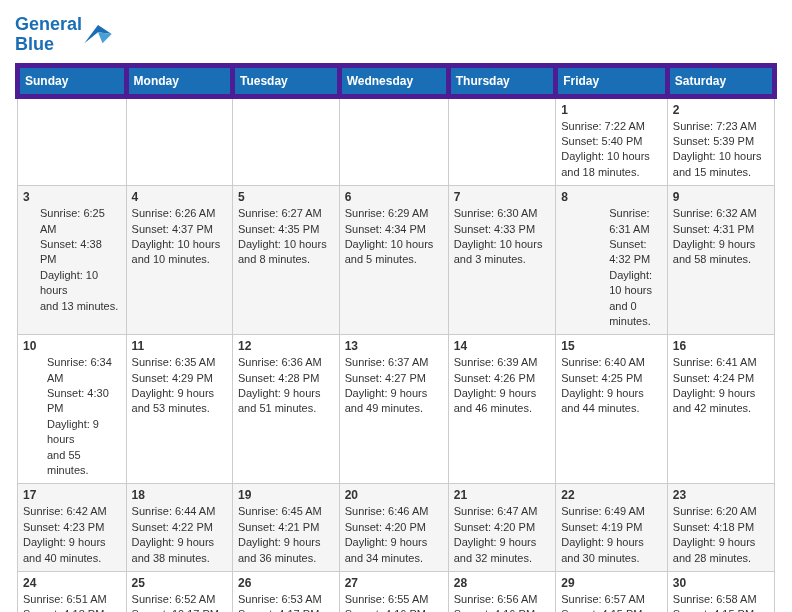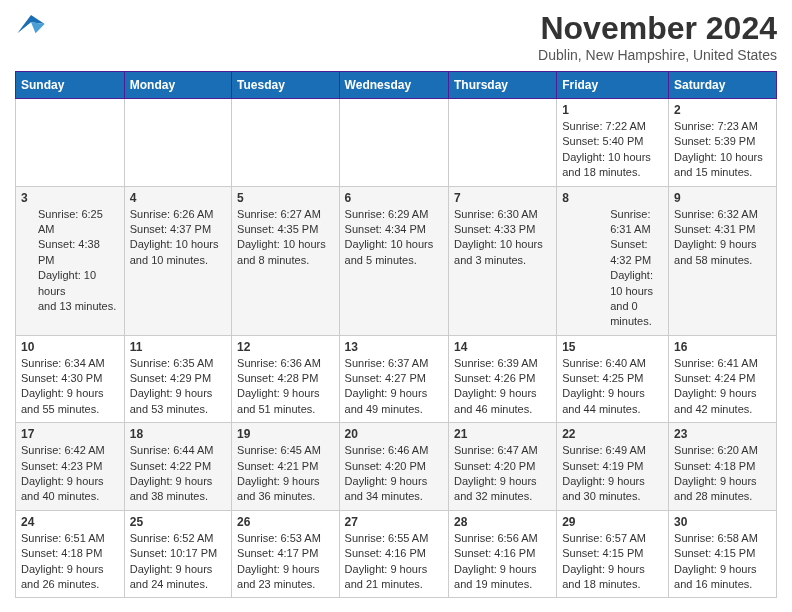--- a/index.html
+++ b/index.html
@@ -56,21 +56,21 @@
       border-collapse: collapse;
       border: 1px solid #ccc;
     }
     .calendar th {
       background: #1a6eb5;
       color: #fff;
       font-size: 12px;
       font-weight: bold;
       padding: 6px 5px;
       text-align: left;
-      border: 1px solid #4c1d95;
+      border: 5px solid #4c1d95;
     }
     .calendar td {
       vertical-align: top;
       padding: 4px 5px 5px 5px;
       border: 1px solid #ccc;
       width: 113px;
       min-height: 80px;
       font-size: 10px;
       color: #333;
       background: #fff;
@@ -95,30 +95,30 @@
     }
   </style>
 </head>
 <body>
 
 <div class="page">
   <div class="header">
     <div class="logo">
       <div>
         <div style="display:flex;align-items:center;">
+          <span class="logo-text">
+            <span>General</span><br>
+            <span style="color:#1a6eb5;">Blue</span>
+          </span>
           <svg class="logo-icon" viewBox="0 0 30 22">
             <polygon points="0,20 15,0 30,10 15,8" fill="#1a6eb5"></polygon>
             <polygon points="15,8 30,10 20,20" fill="#4a9fd5"></polygon>
           </svg>
         </div>
       </div>
-    </div>
-    <div class="title-block">
-      <div class="month-title">November 2024</div>
-      <div class="location">Dublin, New Hampshire, United States</div>
     </div>
   </div>
 
   <table class="calendar">
     <thead>
       <tr>
       <th>Sunday</th>
           <th>Monday</th>
           <th>Tuesday</th>
           <th>Wednesday</th>
@@ -196,21 +196,21 @@
             <span class="day-num">9</span>
             <div class="day-info" style="white-space: pre-line;">Sunrise: 6:32 AM
 Sunset: 4:31 PM
 Daylight: 9 hours
 and 58 minutes.</div>
           </td>
         </tr>
         <tr>
           <td>
             <span class="day-num">10</span>
-            <div class="day-info" style="white-space: pre-line;">Sunrise: 6:34 AM
+            <div class="day-info" style="white-space: pre-line; margin-left: 24px;">Sunrise: 6:34 AM
 Sunset: 4:30 PM
 Daylight: 9 hours
 and 55 minutes.</div>
           </td>
           <td>
             <span class="day-num">11</span>
             <div class="day-info" style="white-space: pre-line;">Sunrise: 6:35 AM
 Sunset: 4:29 PM
 Daylight: 9 hours
 and 53 minutes.</div>

